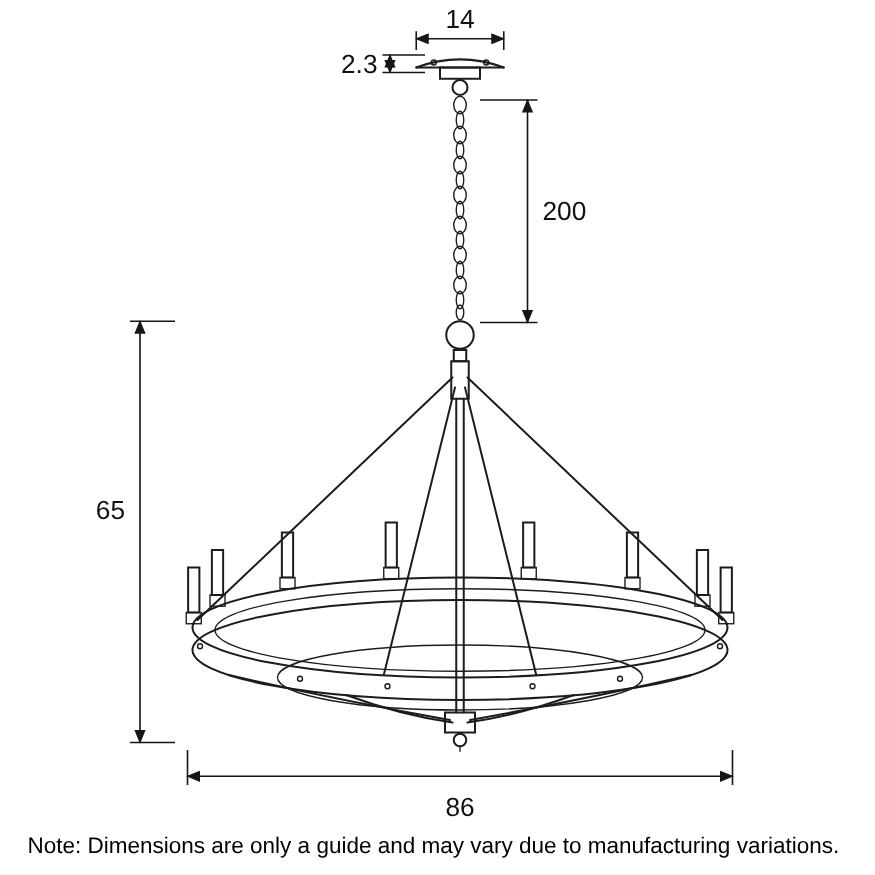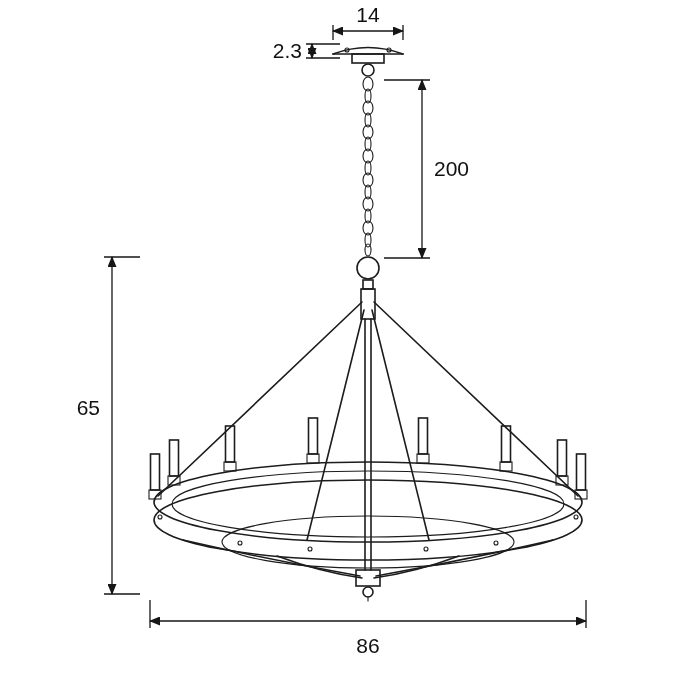--- a/index.html
+++ b/index.html
@@ -133,13 +133,14 @@
     </g>
 
     <g>
       <line class="dim" x1="150" y1="600" x2="150" y2="628"></line>
       <line class="dim" x1="586" y1="600" x2="586" y2="628"></line>
       <line class="dim" x1="150" y1="621" x2="586" y2="621" marker-start="url(#arr)" marker-end="url(#arr)"></line>
       <text class="dimtext" x="368" y="653" text-anchor="middle">86</text>
     </g>
   </svg>
 
+  <div class="note">Note: Dimensions are only a guide and may vary due to manufacturing variations.</div>
 </div>
 
 </body></html>

